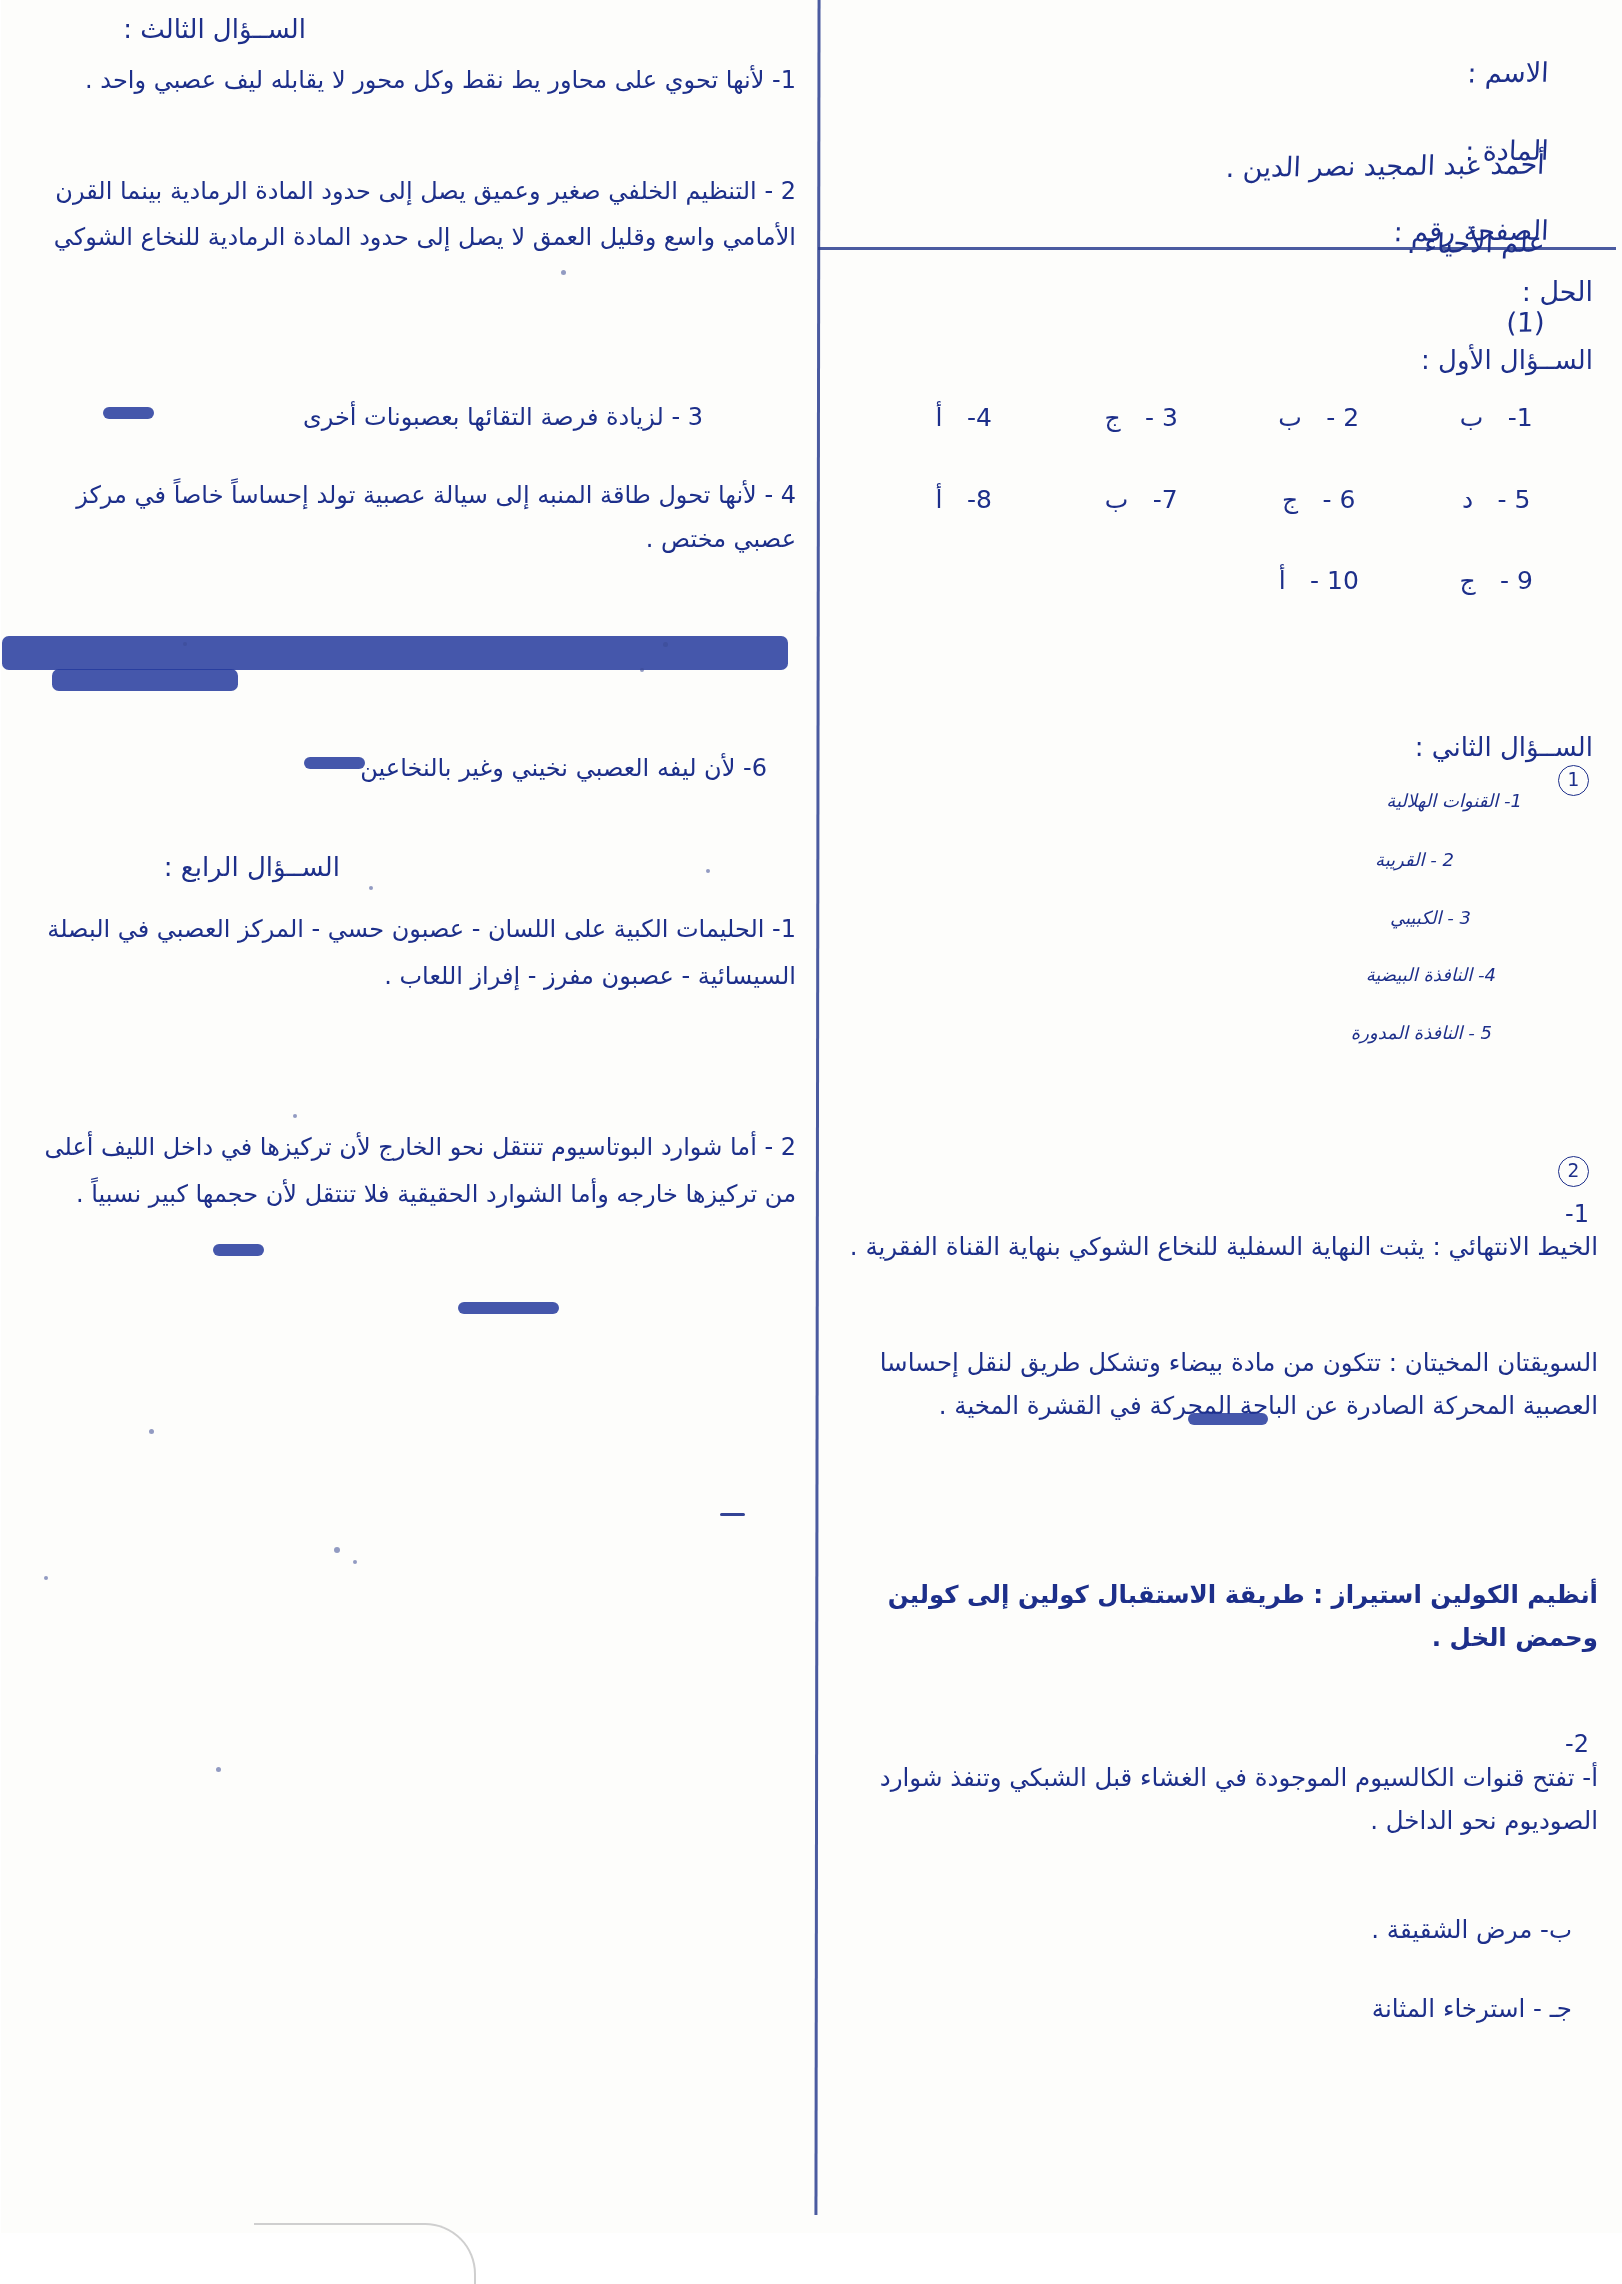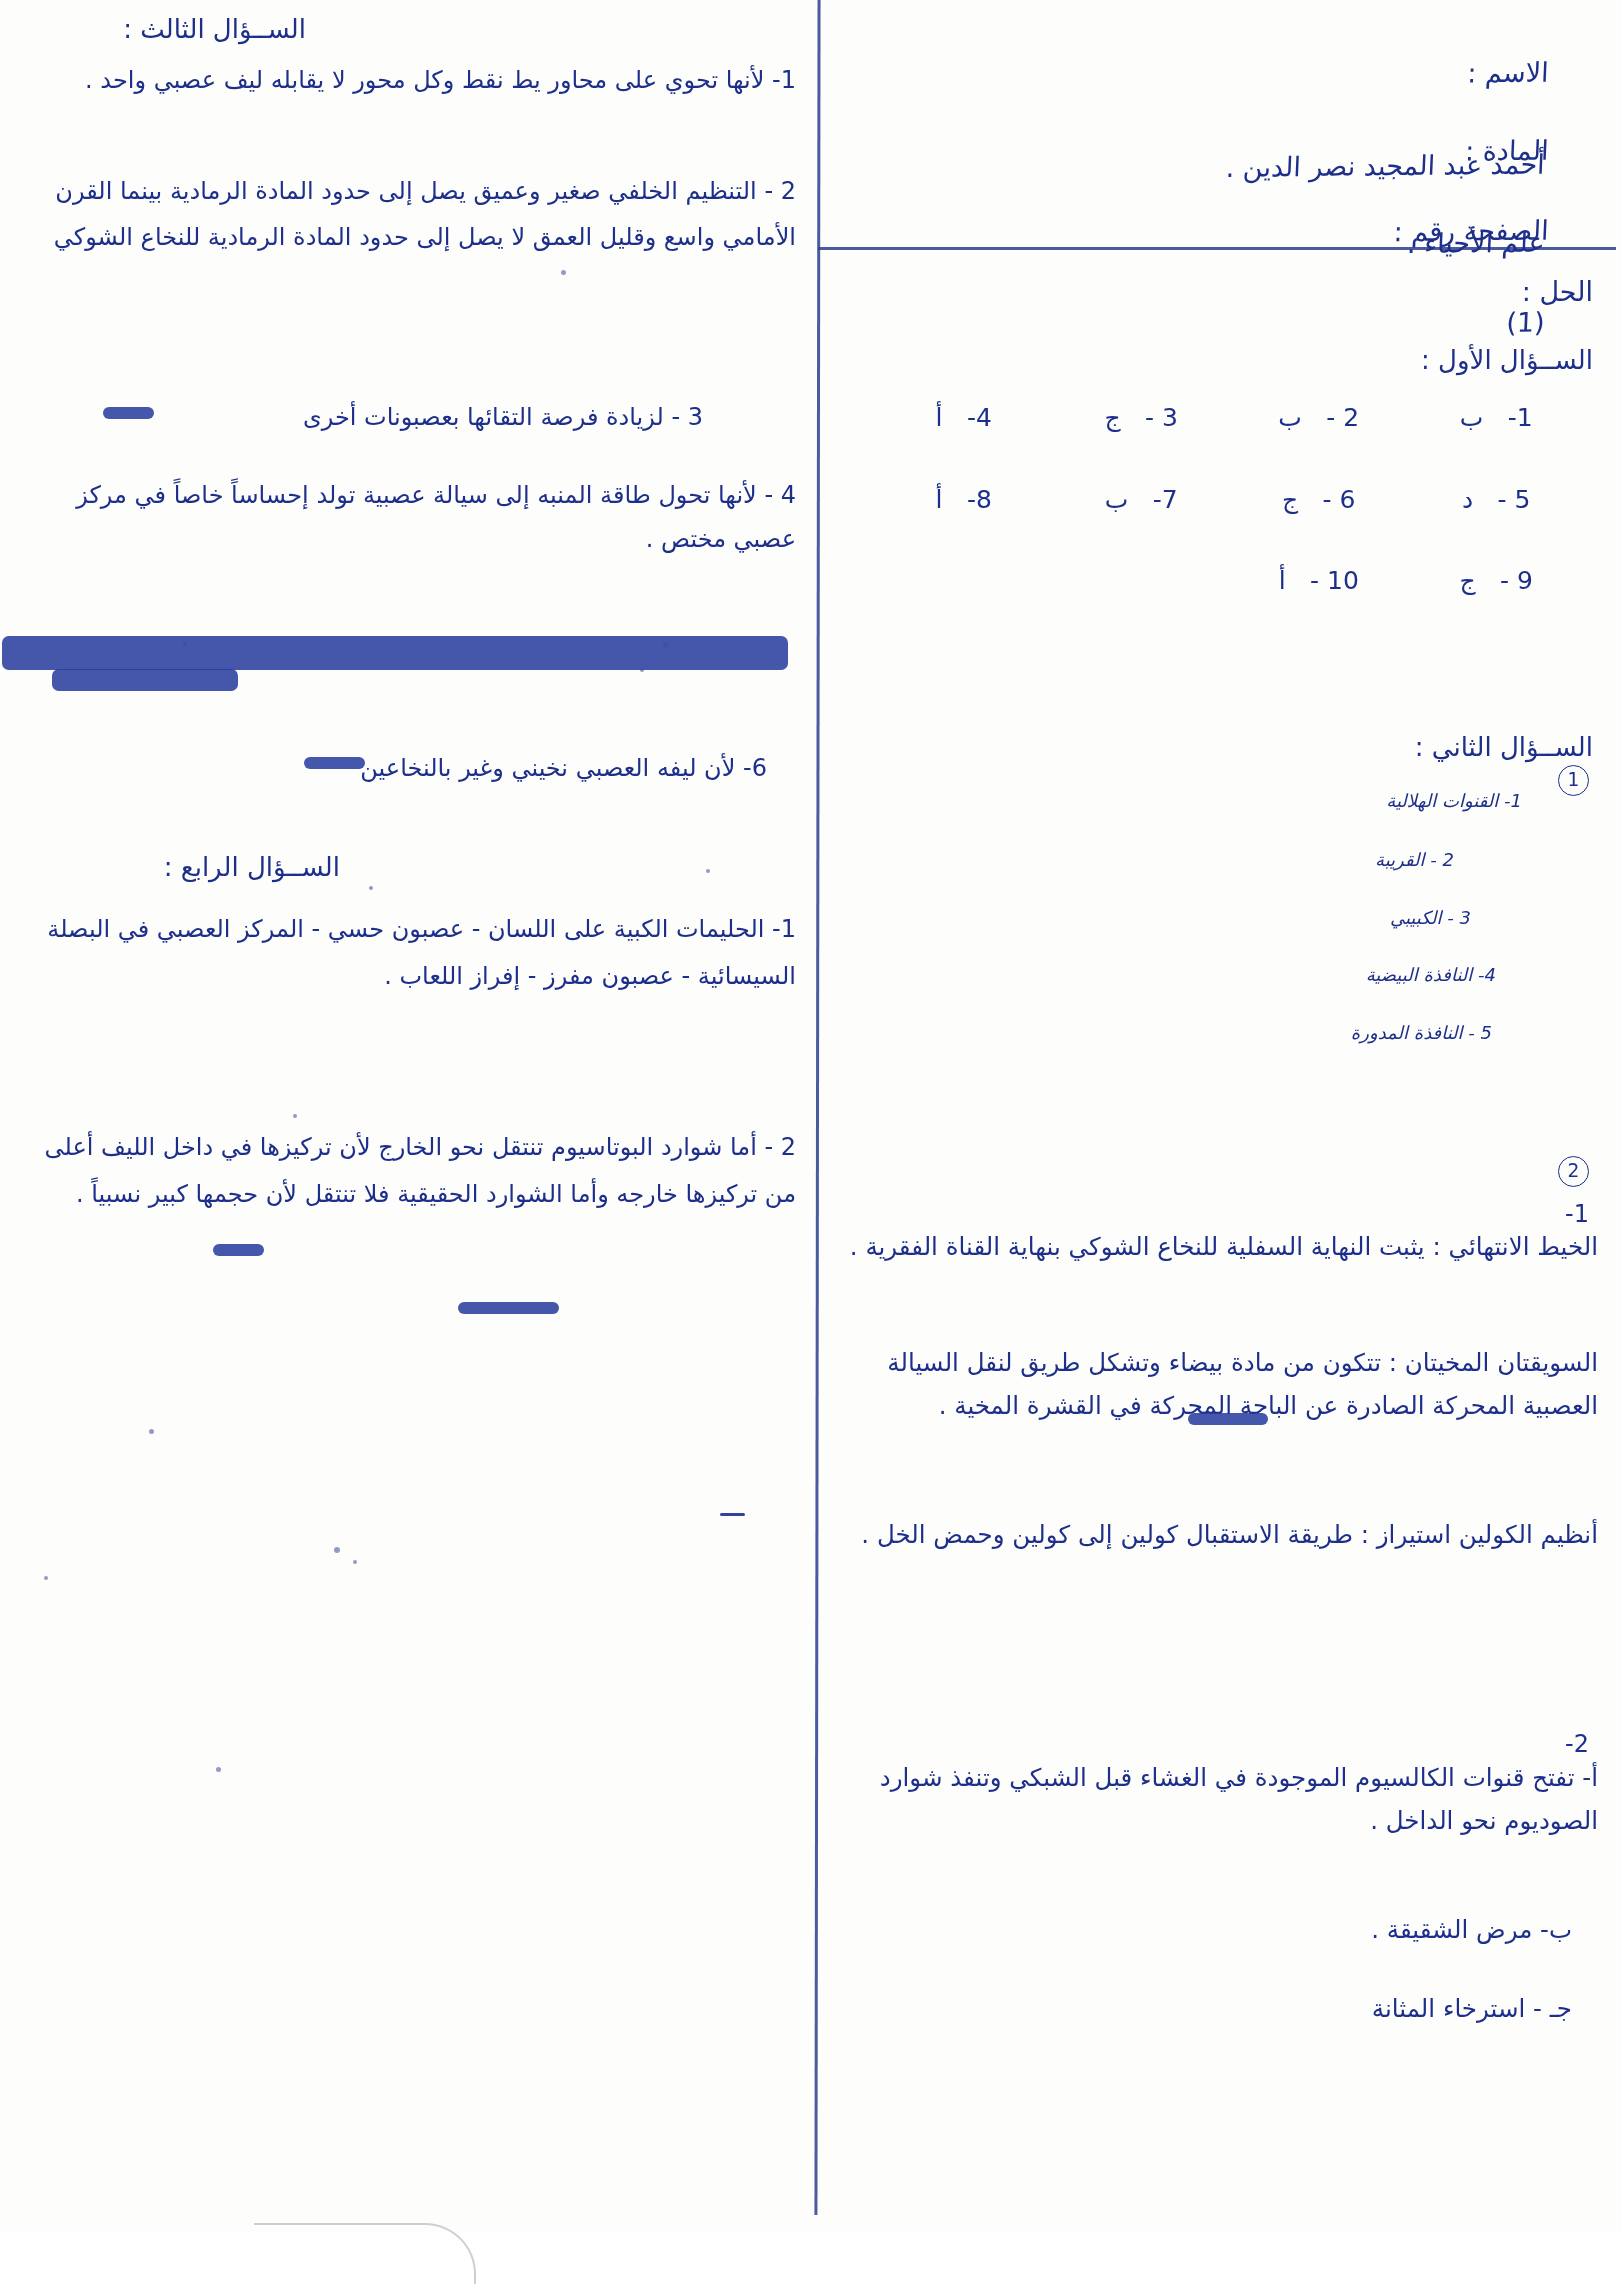--- a/index.html
+++ b/index.html
@@ -263,25 +263,25 @@
     <div class="line hw f30" style="top:960px; right:127px; width:651px;">4- النافذة البيضية</div>
     <div class="line hw f30" style="top:1018px; right:131px; width:647px;">5 - النافذة المدورة</div>
 
     <div class="line" style="top:1156px; right:34px;">
       <span class="circled">2</span>
     </div>
     <div class="line hw f28" style="top:1194px; right:34px;">1-</div>
 
     <div class="line hw f29" style="top:1226px; right:25px; width:769px; line-height:1.75;">الخيط الانتهائي : يثبت النهاية السفلية للنخاع الشوكي بنهاية القناة الفقرية .</div>
 
-    <div class="line hw f29" style="top:1342px; right:25px; width:769px; line-height:1.75;">السويقتان المخيتان : تتكون من مادة بيضاء وتشكل طريق لنقل السيالة العصبية المحركة الصادرة عن الباحة المحركة في القشرة المخية .</div>
+    <div class="line hw f29" style="top:1342px; right:25px; width:769px; line-height:1.75;">السويقتان المخيتان : تتكون من مادة بيضاء وتشكل طريق لنقل إحساسا العصبية المحركة الصادرة عن الباحة المحركة في القشرة المخية .</div>
 
     <div class="scribble thin" style="top:1413px; right:355px; width:80px;"></div>
 
-    <div class="line hw f29" style="top:1514px; right:25px; width:769px; line-height:1.75;">أنظيم الكولين استيراز : طريقة الاستقبال كولين إلى كولين وحمض الخل .</div>
+    <div class="line hw f29" style="top:1574px; right:25px; width:769px; line-height:1.75;font-weight:bold;">أنظيم الكولين استيراز : طريقة الاستقبال كولين إلى كولين وحمض الخل .</div>
 
     <div class="line hw f28" style="top:1724px; right:34px;">2-</div>
 
     <div class="line hw f29" style="top:1757px; right:25px; width:769px; line-height:1.75;text-align:right;">أ- تفتح قنوات الكالسيوم الموجودة في الغشاء قبل الشبكي وتنفذ شوارد الصوديوم نحو الداخل .</div>
 
     <div class="line hw f29" style="top:1909px; right:51px; width:727px;">ب- مرض الشقيقة .</div>
 
     <div class="line hw f29" style="top:1988px; right:51px; width:727px;">جـ - استرخاء المثانة</div>
 
   </div>

